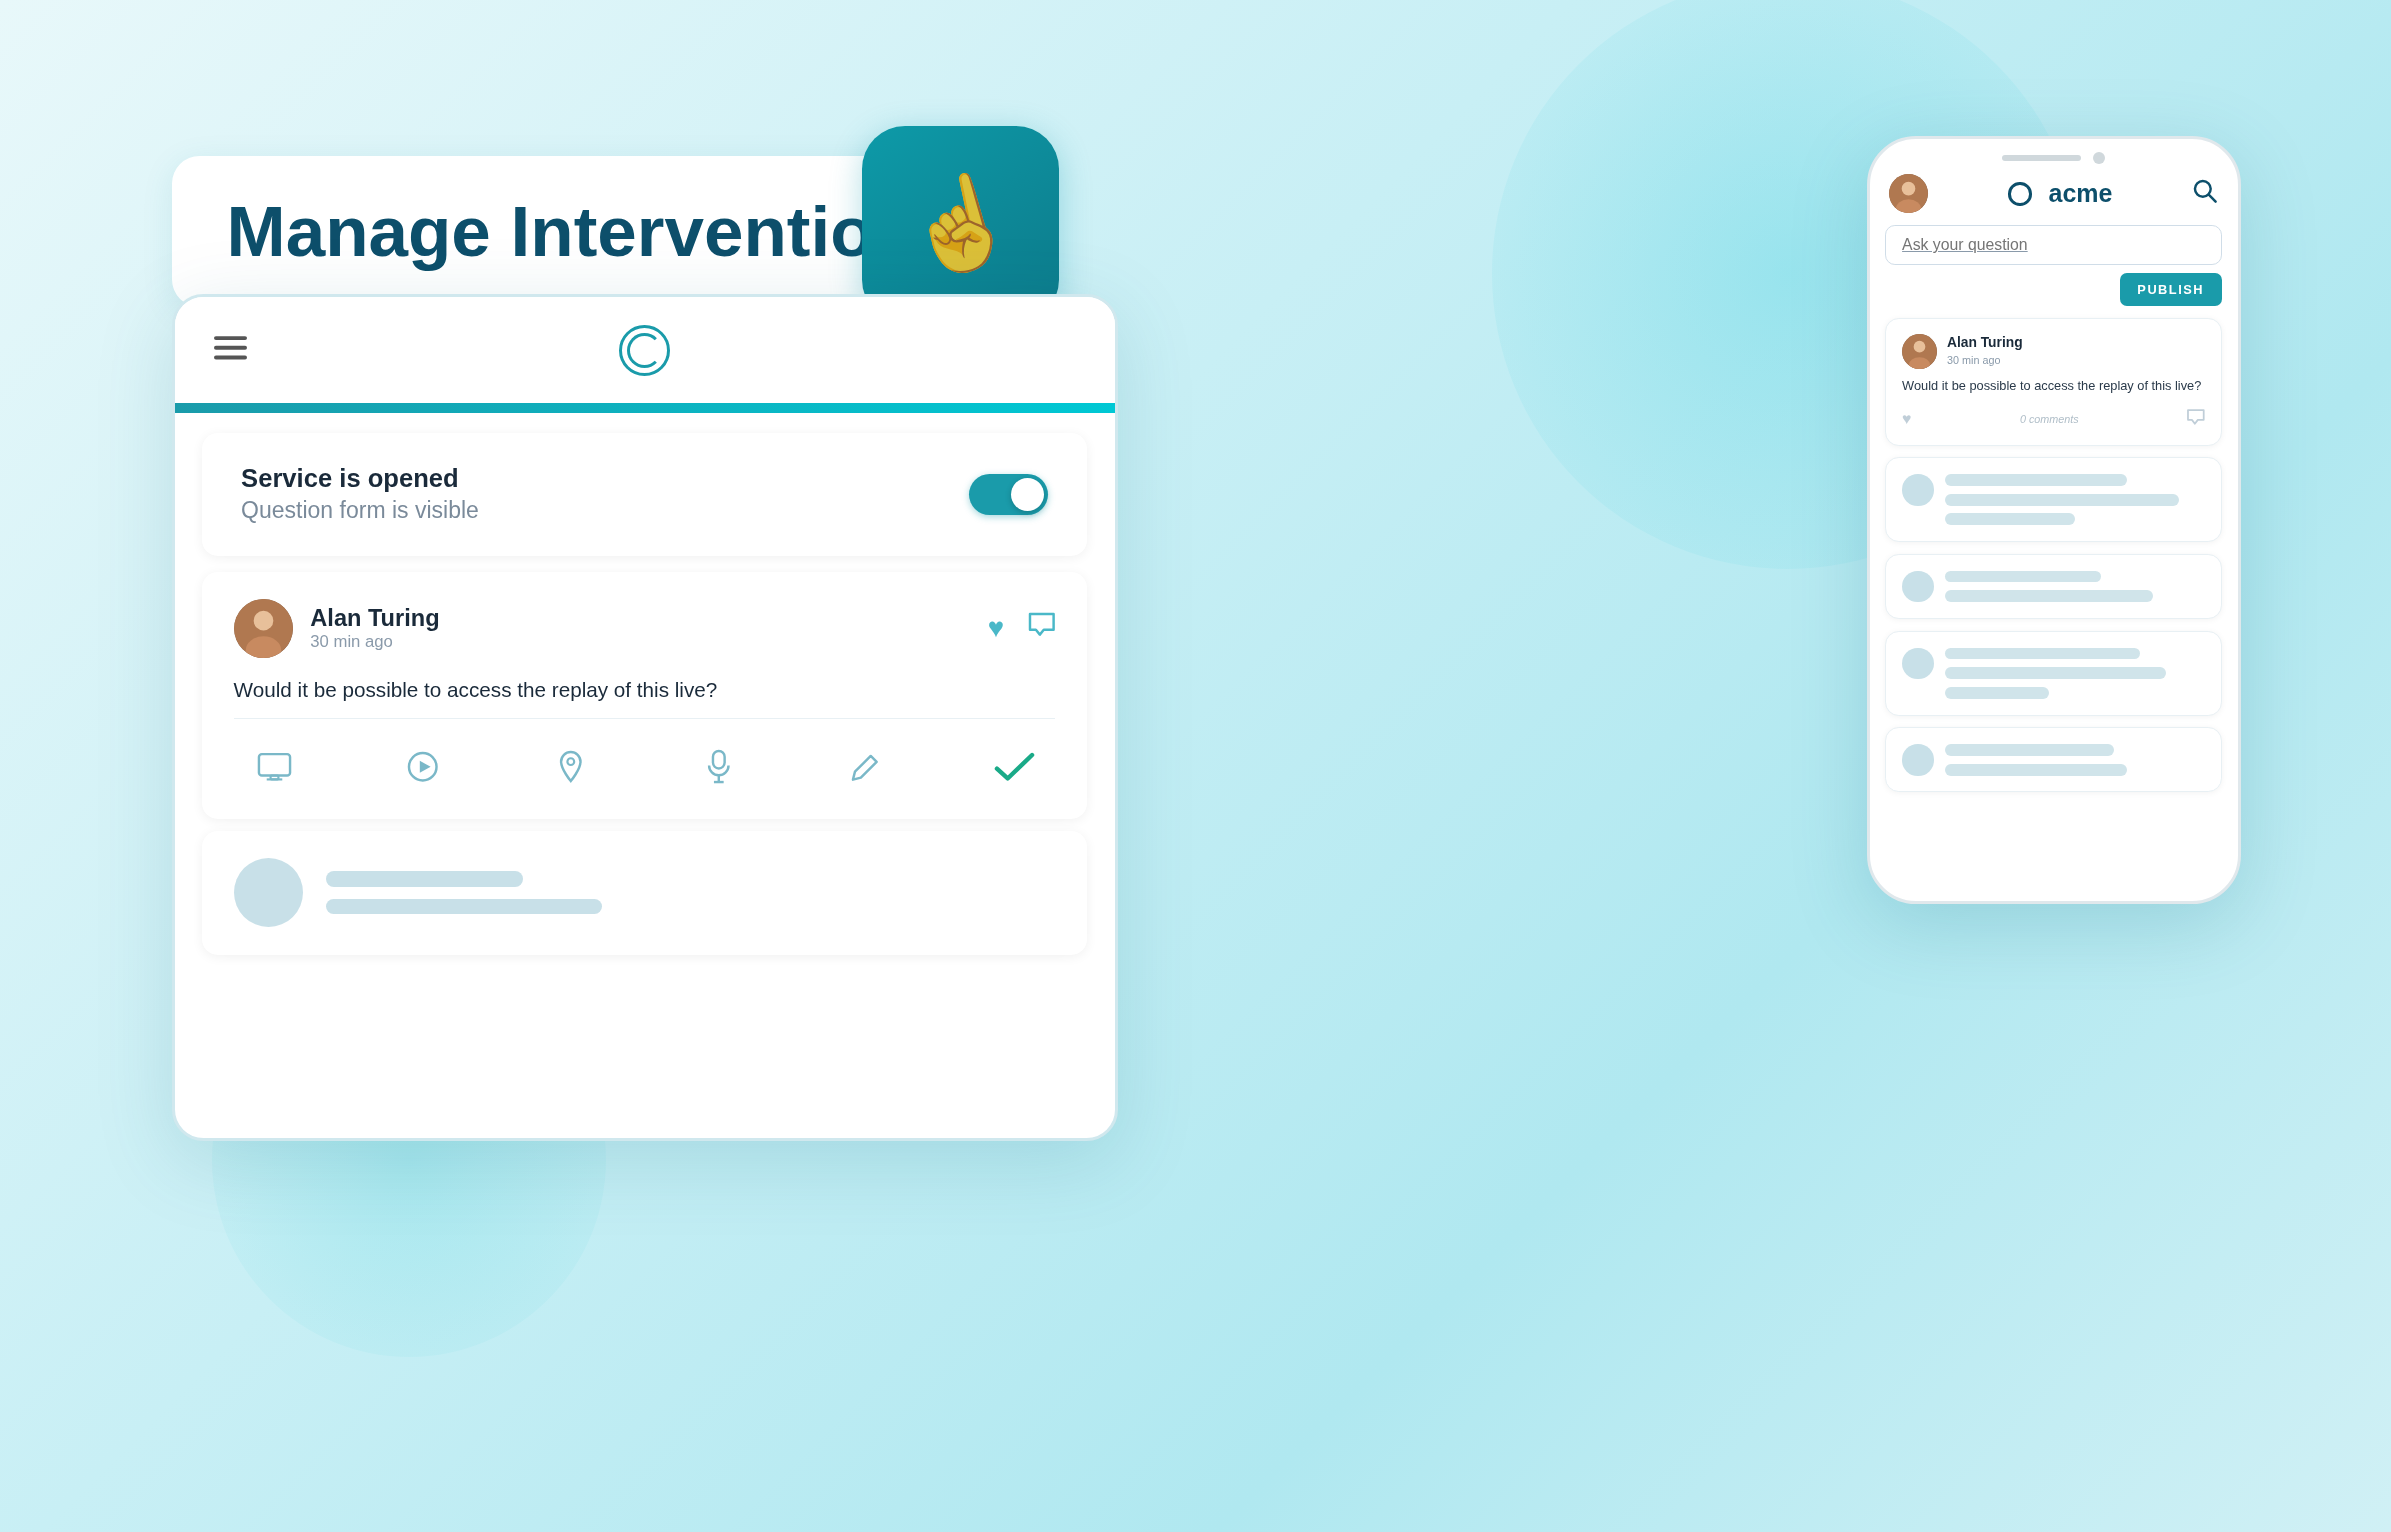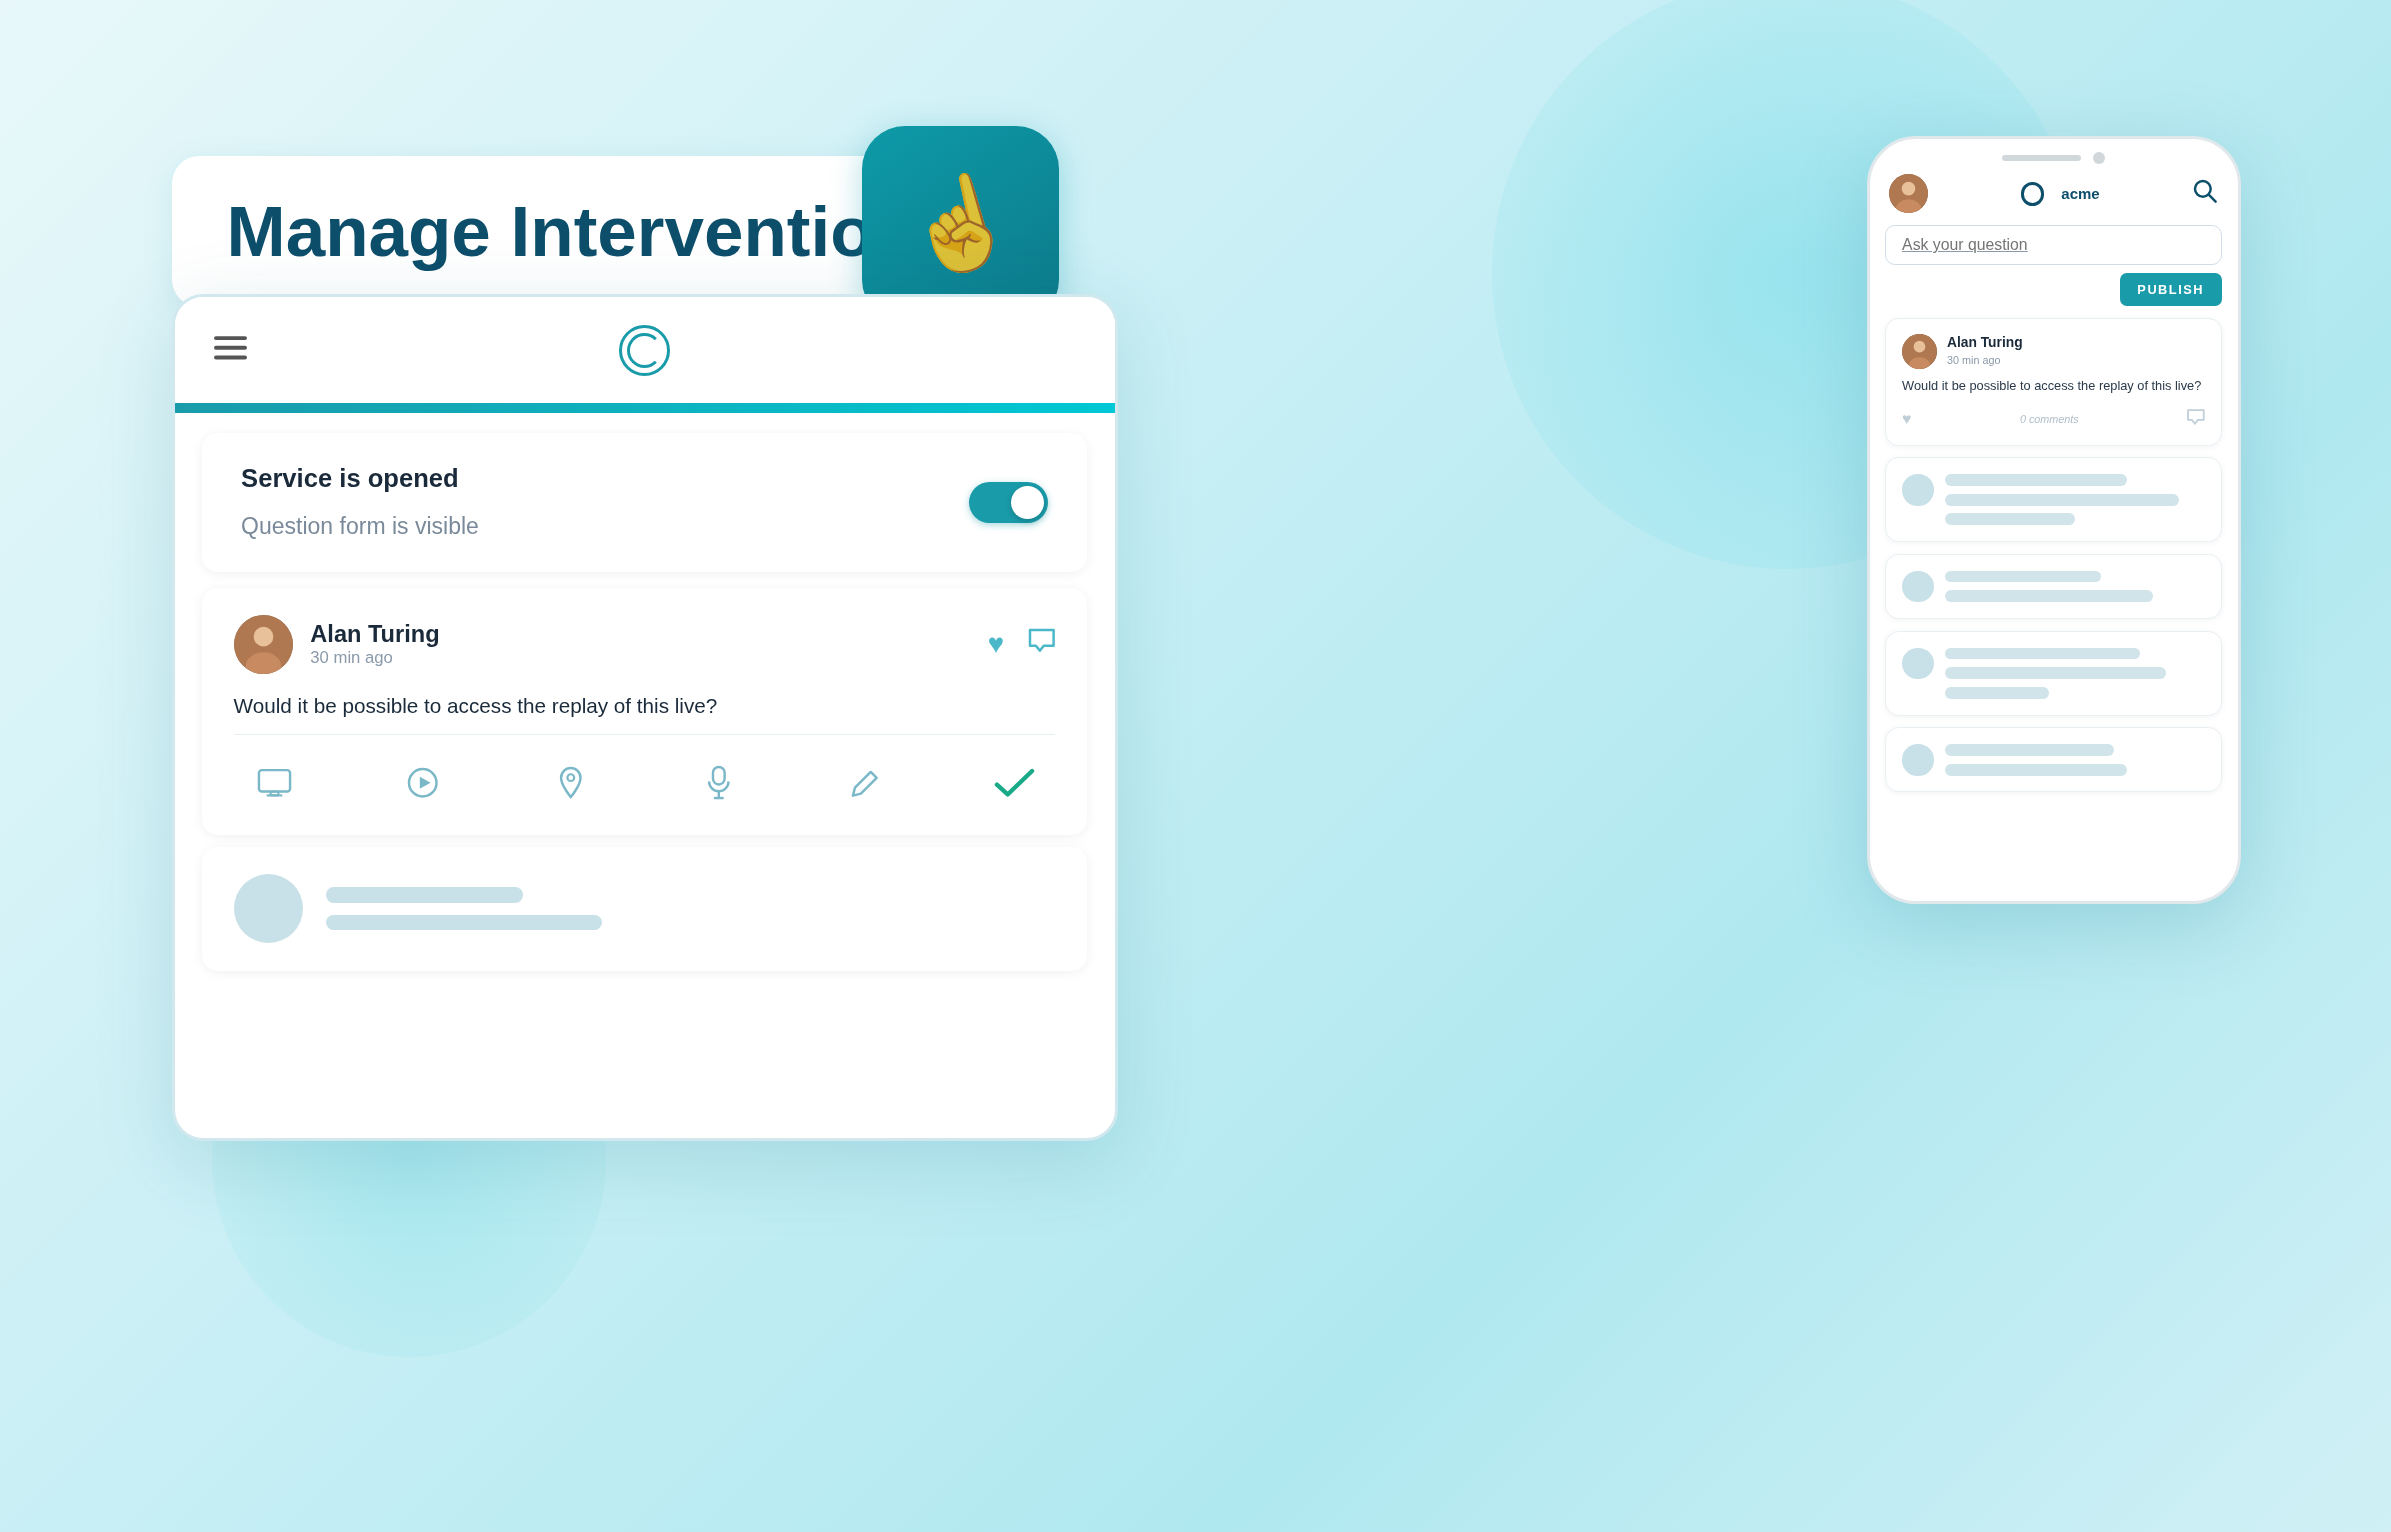--- a/index.html
+++ b/index.html
@@ -131,21 +131,21 @@
       padding: 31.5px 39px;
       margin: 19.7px 27.6px 0;
       background: white;
       border-radius: 15.8px;
       box-shadow: 0 2px 11.8px rgba(0,0,0,0.06);
     }
     .service-info h3 {
       font-size: 25.6px;
       font-weight: 700;
       color: #1a2a3a;
-      margin-bottom: 20px;
+      margin-bottom: 4px;
     }
     .service-info p {
       font-size: 23px;
       color: #7a8a9a;
     }
 
     
     .toggle {
       width: 79px;
       height: 41px;
@@ -327,21 +327,21 @@
       background: linear-gradient(135deg, #a0785a, #7a5540);
       overflow: hidden;
       display: flex;
       align-items: center;
       justify-content: center;
     }
     .acme-logo {
       display: flex;
       align-items: center;
       gap: 17px;
-      font-size: 15px;
+      font-size: 25px;
       font-weight: 700;
       color: #0d4f6b;
     }
     .acme-circle {
       width: 23.6px;
       height: 23.6px;
       border-radius: 50%;
       border: 3px solid #0d4f6b;
       background: transparent;
     }

